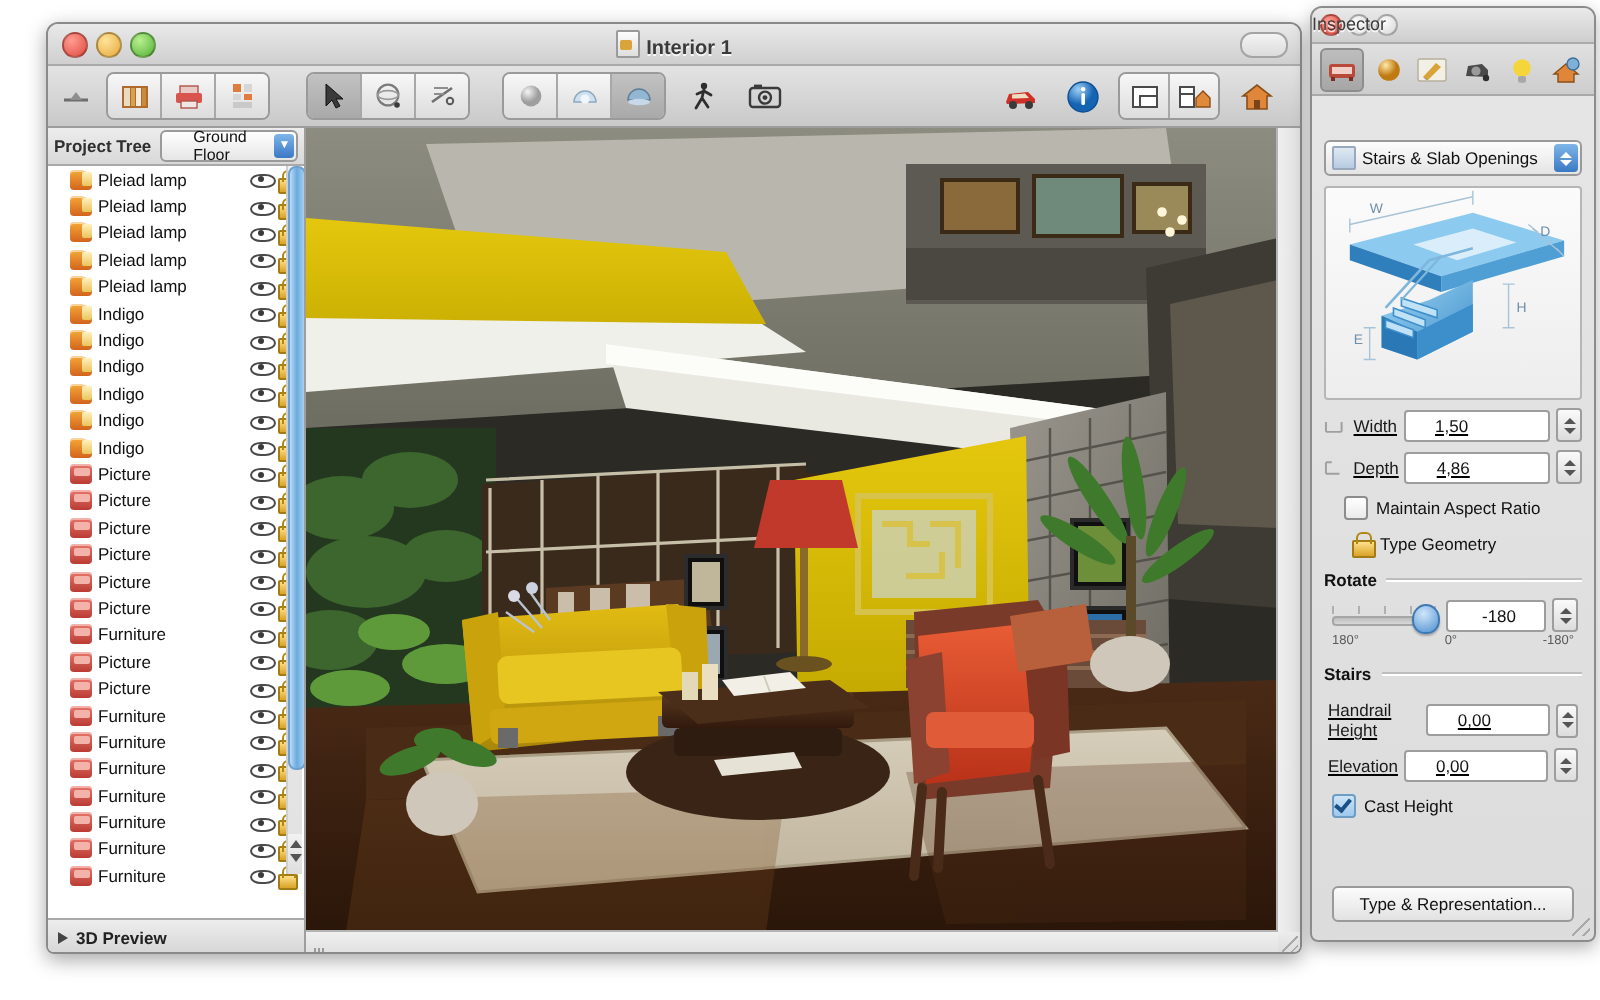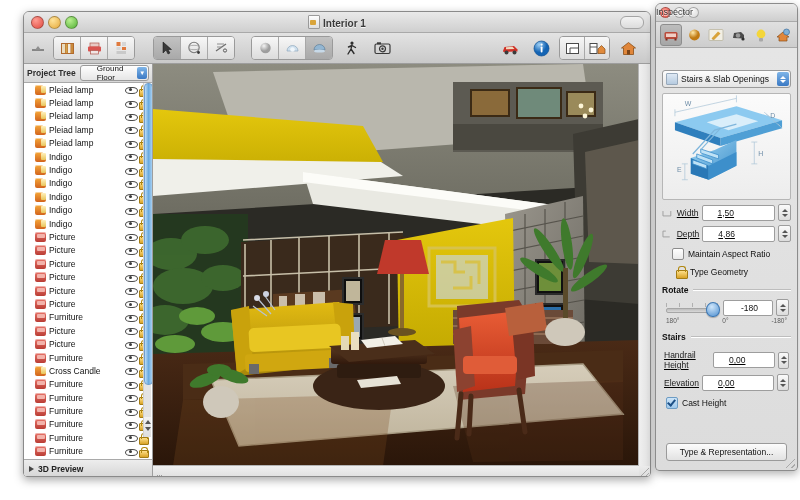--- a/index.html
+++ b/index.html
@@ -597,26 +597,20 @@
               </div>
               <div class="row">
                 <span class="ico furn"></span>
                 <span class="nm">Picture</span>
                 <span class="eye"></span>
                 <span class="lock"></span>
               </div>
               <div class="row">
                 <span class="ico furn"></span>
                 <span class="nm">Furniture</span>
-                <span class="eye"></span>
-                <span class="lock"></span>
-              </div>
-              <div class="row">
-                <span class="ico lamp"></span>
-                <span class="nm">Cross Candle</span>
                 <span class="eye"></span>
                 <span class="lock"></span>
               </div>
               <div class="row">
                 <span class="ico furn"></span>
                 <span class="nm">Furniture</span>
                 <span class="eye"></span>
                 <span class="lock"></span>
               </div>
               <div class="row">

